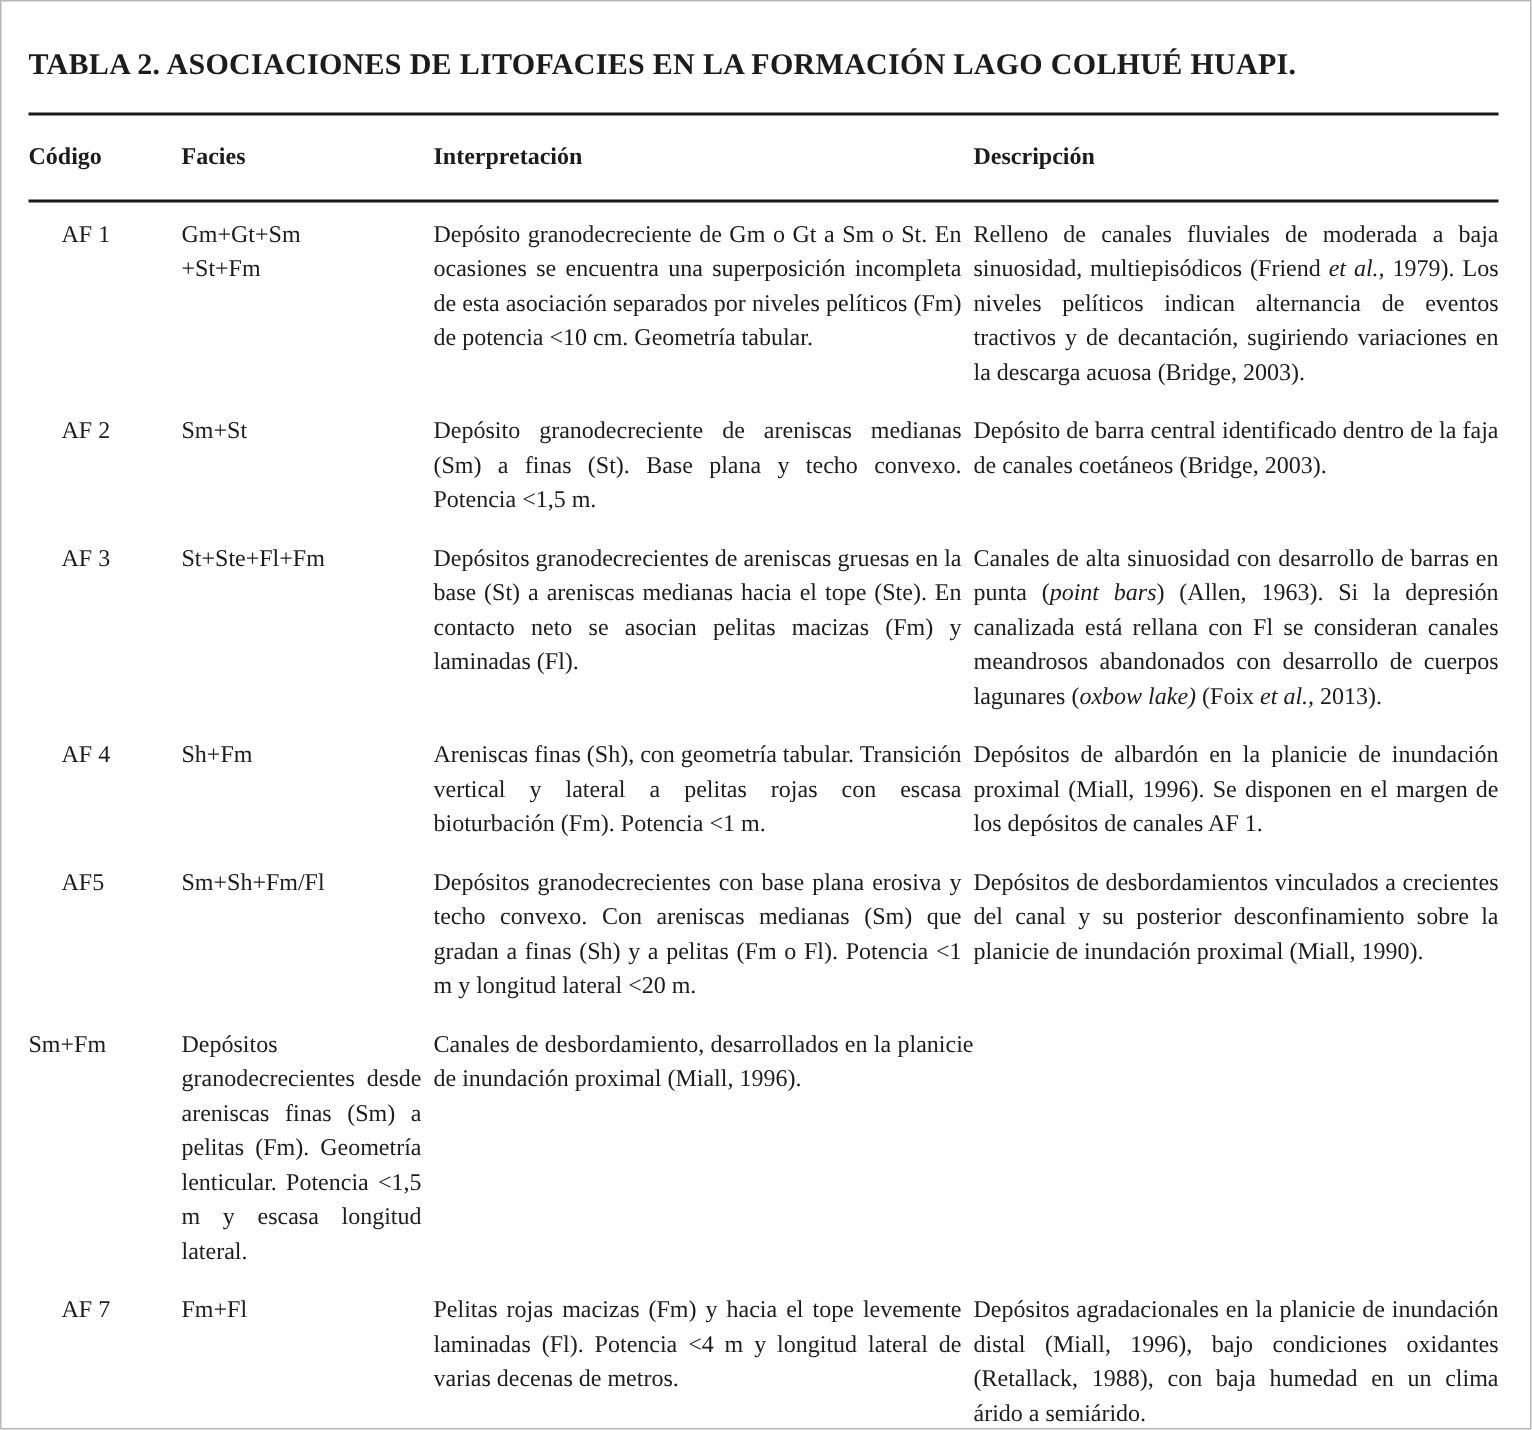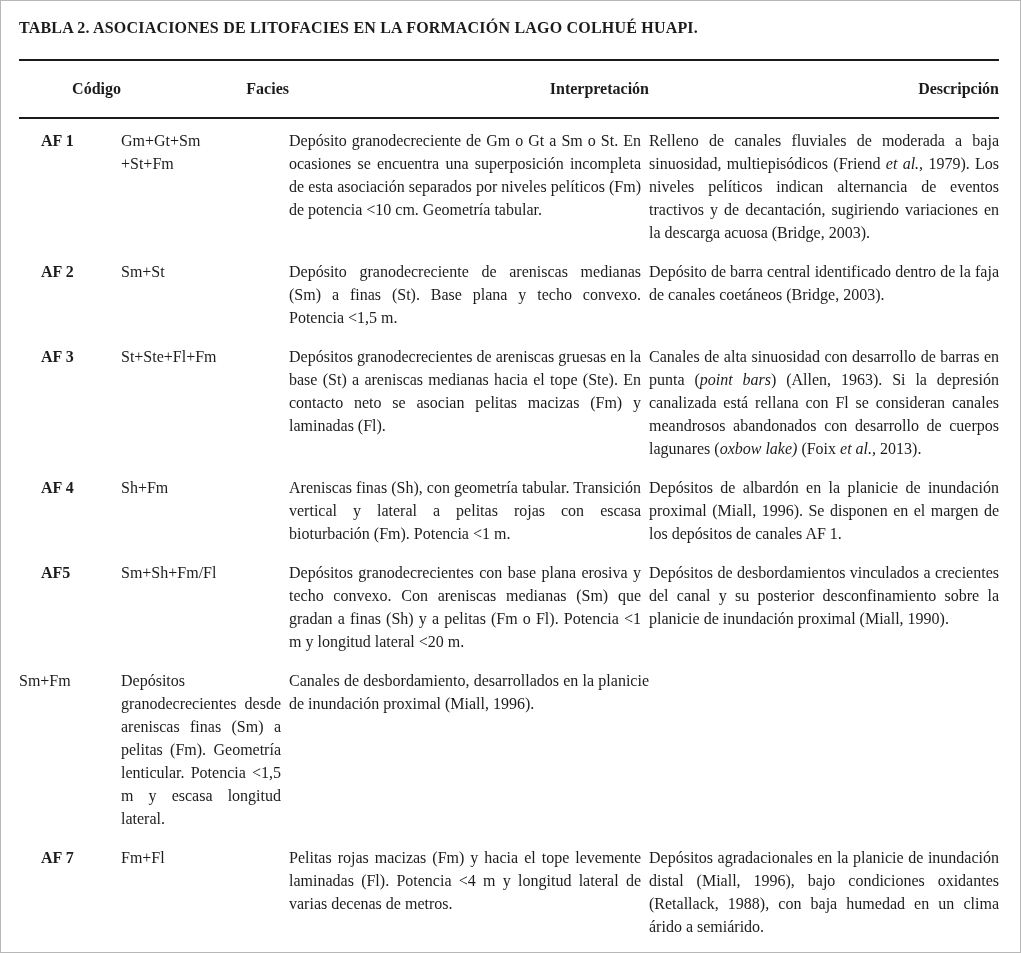--- a/index.html
+++ b/index.html
@@ -10,51 +10,51 @@
     font-family: "Liberation Serif", serif;
     color: #1c1c1c;
     box-sizing: border-box;
     border: 1px solid #b7b7b7;
     overflow: hidden;
   }
   .page {
     padding: 0 21px 0 18px;
   }
   .title {
-    padding-top: 16px;
-    font-size: 16px;
+    padding-top: 32px;
+    font-size: 20px;
     font-weight: bold;
     line-height: 21px;
     letter-spacing: 0.2px;
     white-space: nowrap;
   }
   .rule {
     height: 2px;
     background: #1a1a1a;
   }
   .rule-top { margin-top: 21px; }
   .grid {
     display: grid;
     grid-template-columns: 102px 168px 360px 1fr;
   }
   .header-row {
     height: 56px;
     align-items: center;
     font-size: 16px;
     font-weight: bold;
   }
-  .header-cell { text-align: right; }
+  .header-cell { text-align: left; }
   .rows { padding-top: 10px; }
   .row {
     font-size: 16px;
     line-height: 23px;
     margin-bottom: 16px;
   }
   .cell-codigo {
-    font-weight: bold;
+    font-weight: normal;
     padding-left: 22px;
   }
   .cell-facies {
     white-space: pre-line;
   }
   .cell-desc {
     text-align: justify;
     padding-right: 8px;
   }
   .cell-interp {

